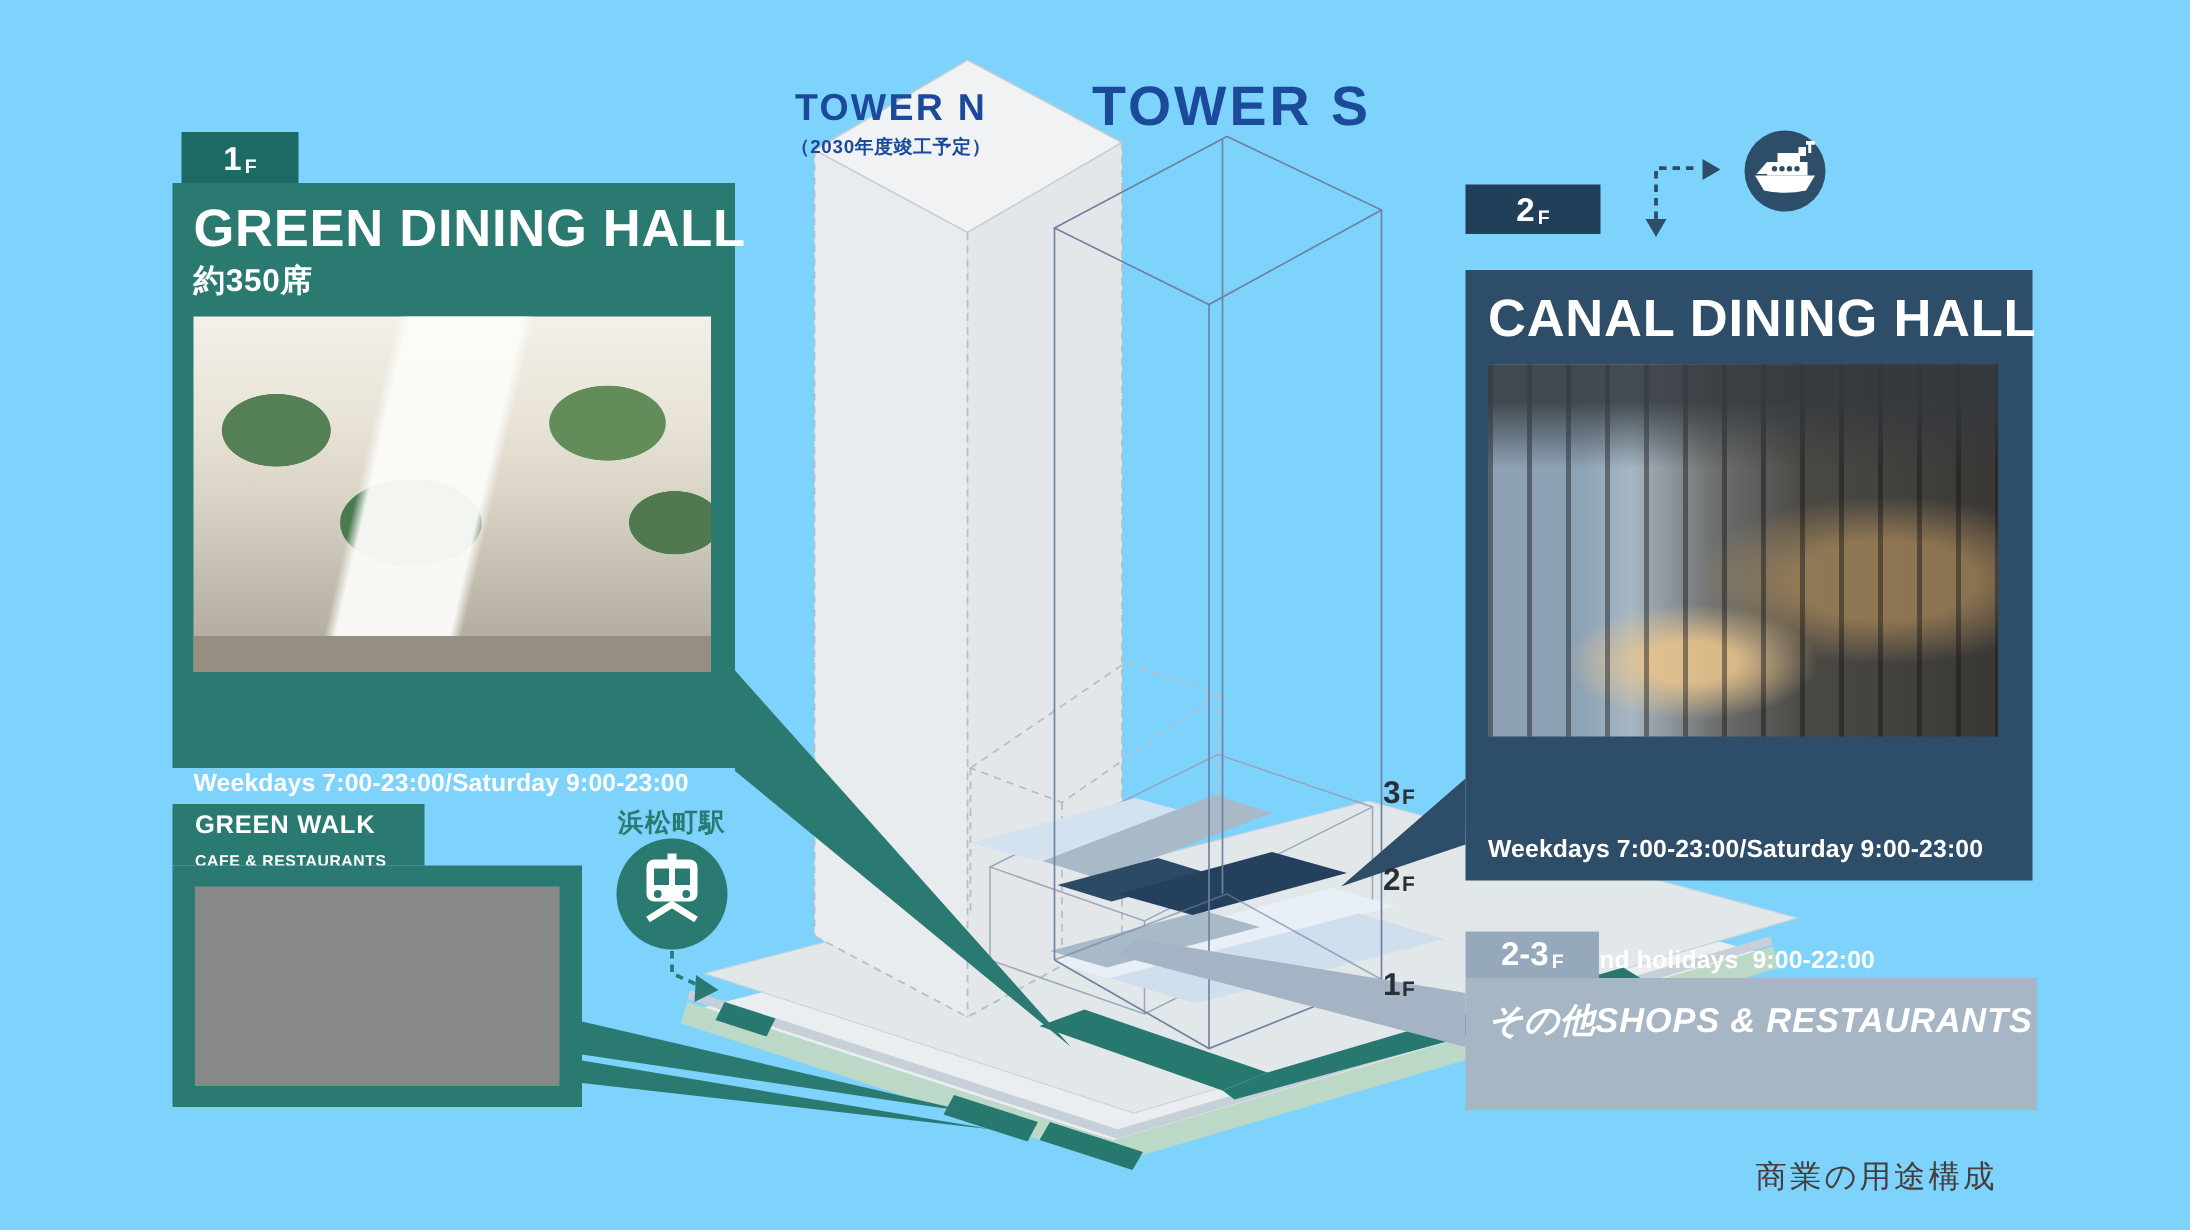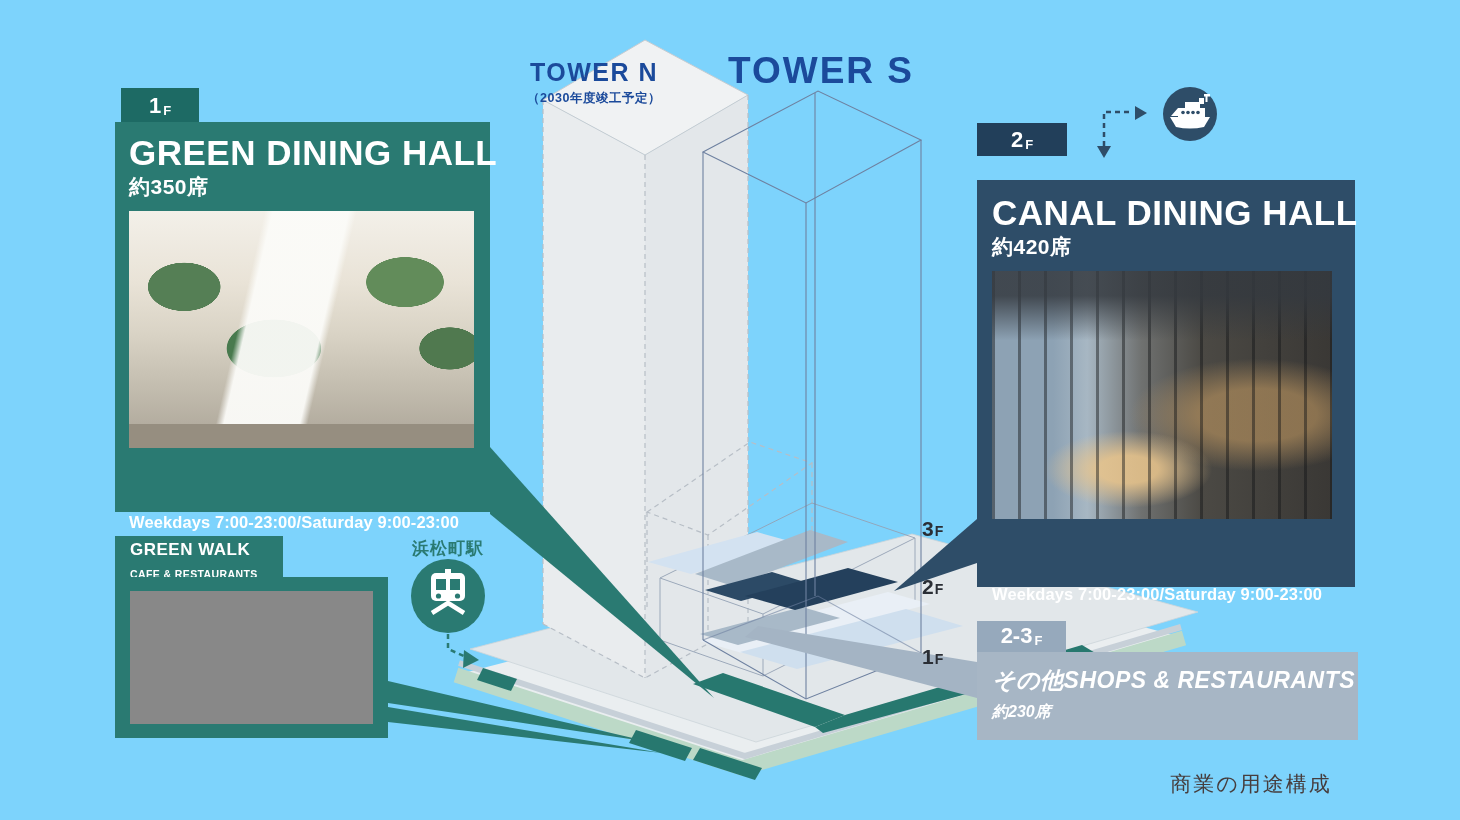--- a/index.html
+++ b/index.html
@@ -228,35 +228,33 @@
   </div>
 
   <div class="ov station-label">浜松町駅</div>
 
   <div class="ov tab cn-tab">
     <span class="num">2</span>
       <span class="suf">F</span>
   </div>
   <div class="ov panel cn-panel">
     <div class="title">CANAL DINING HALL</div>
-    <div class="seats">約420席</div>
     <div class="photo cn-photo"></div>
     <div class="hours cn-hours">
       <div>Weekdays 7:00-23:00/Saturday 9:00-23:00</div>
       <div>Sunday and holidays  9:00-22:00</div>
     </div>
   </div>
 
   <div class="ov tab sh-tab">
     <span class="num">2-3</span>
       <span class="suf">F</span>
   </div>
   <div class="ov panel sh-panel">
     <div class="sh-title">その他SHOPS &amp; RESTAURANTS</div>
-    <div class="sh-seats">約230席</div>
   </div>
 
   <div class="ov fmark fm3">
     <span class="num">3</span>
       <span class="suf">F</span>
   </div>
   <div class="ov fmark fm2">
     <span class="num">2</span>
       <span class="suf">F</span>
   </div>

